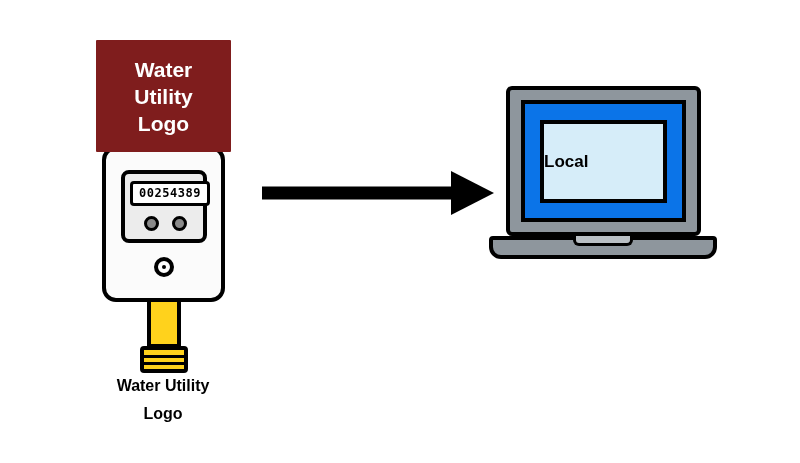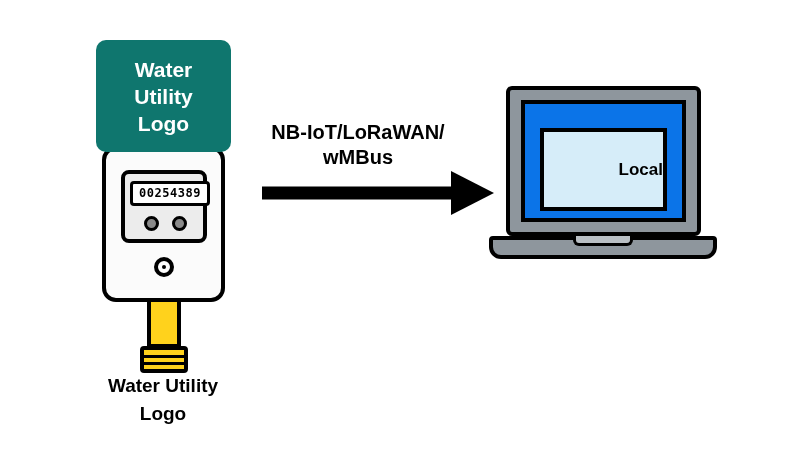--- a/index.html
+++ b/index.html
@@ -35,21 +35,21 @@
   .thread-line.t1 { top: 5px; }
   .thread-line.t2 { top: 12px; }
 
   .meter-body {
     left: 102px; top: 146px; width: 123px; height: 156px;
     background: #fbfbfb; border: 4px solid #000;
     border-radius: 14px; z-index: 3;
   }
   .meter-logo {
     left: 96px; top: 40px; width: 135px; height: 112px;
-    background: #0f766e; border-radius: 10px;
+    background: #7f1d1d; border-radius: 1px;
     color: #ffffff; text-align: center;
     font-weight: bold; font-size: 21px; line-height: 27px;
     padding-top: 16px; z-index: 4;
   }
   .display-panel {
     left: 121px; top: 170px; width: 86px; height: 73px;
     background: #ececec; border: 4px solid #000;
     border-radius: 8px; z-index: 5;
   }
   .meter-display {
@@ -71,21 +71,21 @@
     border-radius: 50%; background: #ffffff;
     border: 4px solid #000; z-index: 5;
   }
   .meter-led-dot {
     position: absolute; left: 4px; top: 4px;
     width: 4px; height: 4px; border-radius: 50%; background: #000;
   }
   .meter-caption {
     left: 63px; top: 372px; width: 200px;
     text-align: center; color: #000;
-    font-weight: bold; font-size: 19px; line-height: 28px;
+    font-weight: bold; font-size: 16px; line-height: 28px;
   }
 
   
   .protocol-label {
     left: 255px; top: 120px; width: 206px;
     text-align: center; color: #000;
     font-weight: bold; font-size: 20px; line-height: 25px;
   }
   .arrow-wrap {
     left: 258px; top: 167px; width: 240px; height: 52px;
@@ -99,24 +99,23 @@
     border-radius: 6px; z-index: 1;
   }
   .laptop-screen {
     left: 521px; top: 100px; width: 165px; height: 122px;
     background: #0b74e8; border: 4px solid #000; z-index: 2;
   }
   .laptop-screen-box {
     left: 540px; top: 120px; width: 127px; height: 83px;
     background: #d6edf9; border: 4px solid #000; z-index: 3;
     display: flex; flex-direction: column;
-    align-items: flex-end; justify-content: center;
+    align-items: flex-start; justify-content: center;
     font-weight: bold; font-size: 17px; line-height: 21px; color: #000;
     text-align: center;
-    margin-top: 8px;
   }
   .laptop-base {
     left: 489px; top: 236px; width: 228px; height: 23px;
     background: #8e969d; border: 4px solid #000;
     border-radius: 4px 4px 12px 12px; z-index: 2;
   }
   .laptop-notch {
     left: 573px; top: 236px; width: 60px; height: 10px;
     background: #b9bfc4; border: 3px solid #000;
     border-top: none;
@@ -152,24 +151,20 @@
 
   <div class="abs meter-led">
     <div class="meter-led-dot"></div>
   </div>
 
   <div class="abs meter-caption">
     <div>Water Utility</div>
     <div>Logo</div>
   </div>
 
-  <div class="abs protocol-label">
-    <div>NB-IoT/LoRaWAN/</div>
-    <div>wMBus</div>
-  </div>
 
   <div class="abs arrow-wrap">
     <svg width="240" height="52" viewBox="0 0 240 52" xmlns="http://www.w3.org/2000/svg">
       <line x1="4" y1="26" x2="196" y2="26" stroke="#000" stroke-width="13"></line>
       <polygon points="193,4 236,26 193,48" fill="#000"></polygon>
     </svg>
   </div>
 
   <div class="abs laptop-frame"></div>
   <div class="abs laptop-screen"></div>

